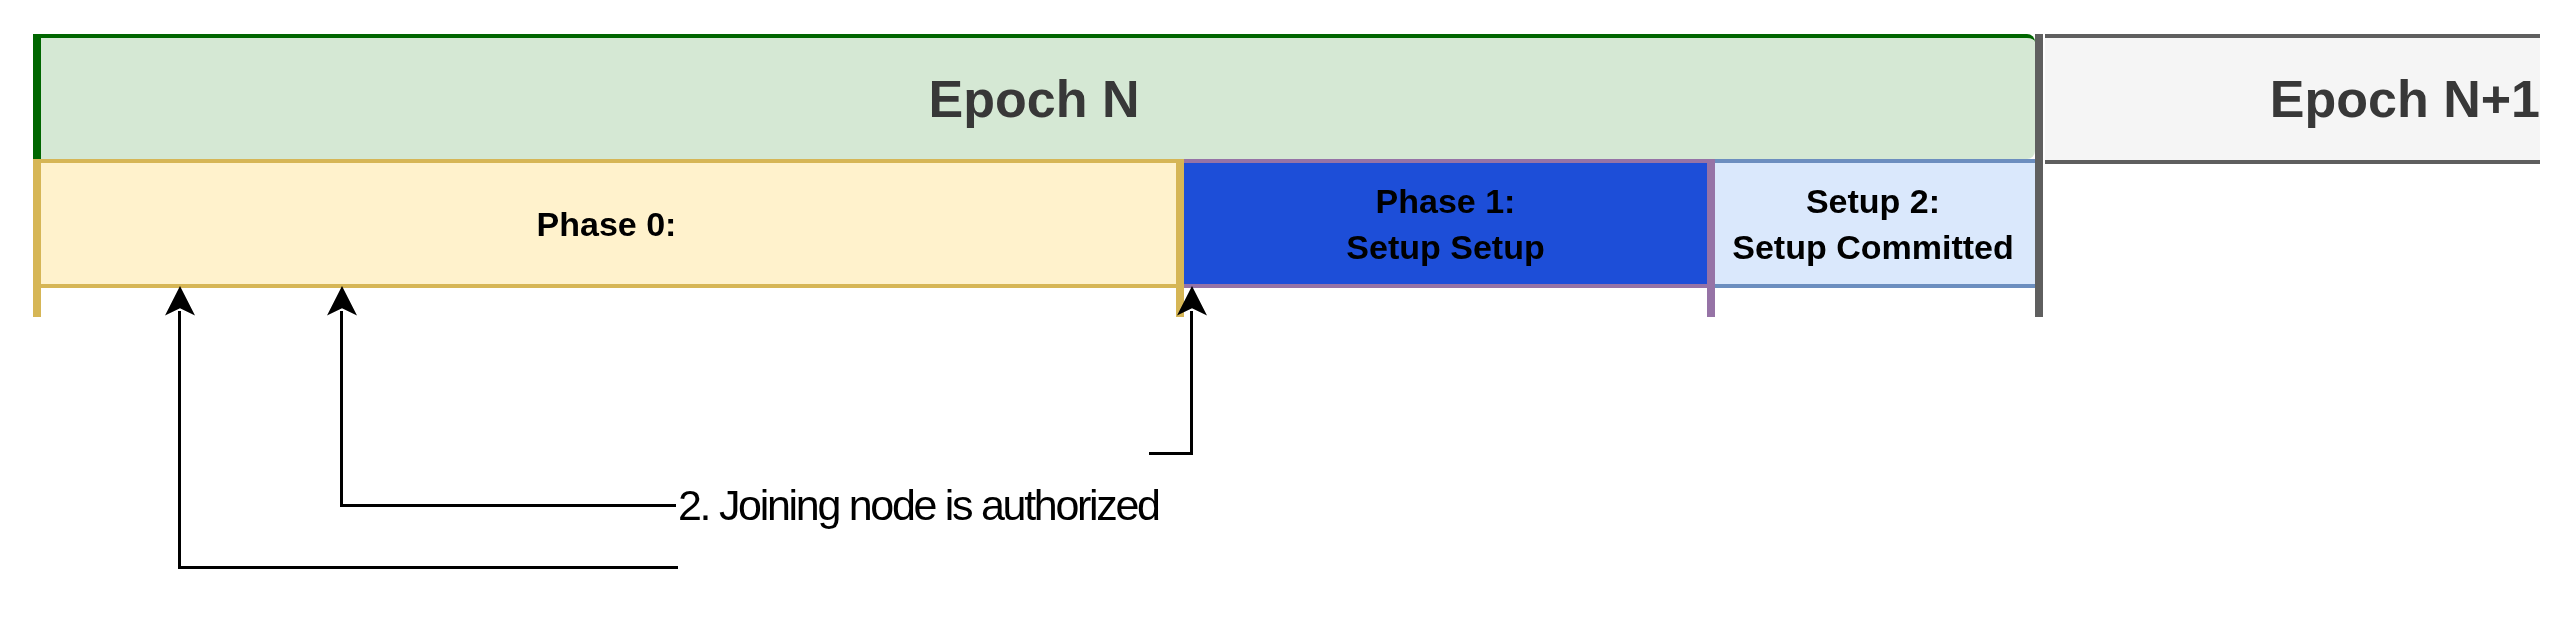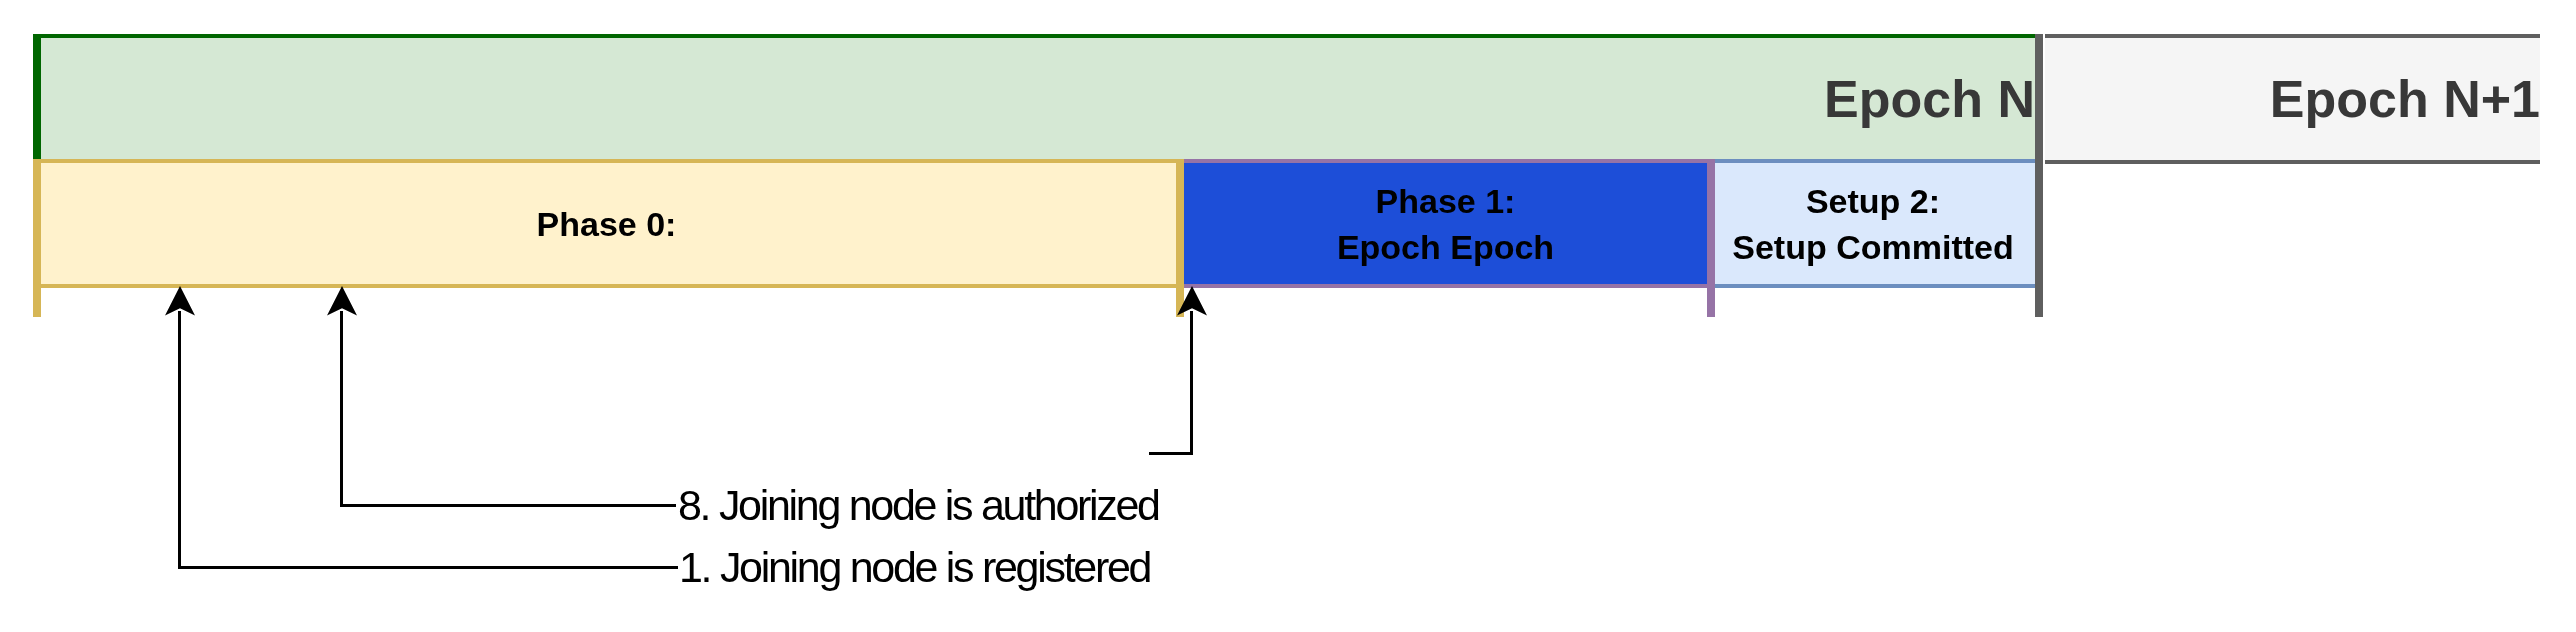--- a/index.html
+++ b/index.html
@@ -15,21 +15,21 @@
     background: #ffffff;
     overflow: hidden;
   }
   .abs { position: absolute; box-sizing: border-box; }
 
   
   .epoch-n-band {
     left: 33px; top: 34px; width: 2002px; height: 125px;
     background: #d5e8d4;
     border-top: 4.7px solid #006600;
-    display: flex; align-items: center; justify-content: flex-end;
+    display: flex; align-items: center; justify-content: center; border-radius: 8px;
   }
   .epoch-n1-band {
     left: 2045px; top: 34px; width: 495px; height: 130px;
     background: #f5f5f5;
     border-top: 4.7px solid #5f5f5f;
     border-bottom: 4.7px solid #5f5f5f;
     display: flex; align-items: center; justify-content: flex-end;
   }
   .epoch-title {
     font-size: 52px; font-weight: bold; color: #383838;
@@ -94,42 +94,41 @@
   <div class="abs epoch-n1-band">
     <span class="epoch-title">Epoch N+1</span>
   </div>
 
   <div class="abs phase-box phase-0">
     <span class="phase-line">Phase 0:</span>
   </div>
 
   <div class="abs phase-box phase-1">
     <span class="phase-line">Phase 1:</span>
-    <span class="phase-line">Epoch Epoch</span>
+    <span class="phase-line">Setup Setup</span>
   </div>
 
   <div class="abs phase-box phase-2">
     <span class="phase-line">Setup 2:</span>
     <span class="phase-line">Setup Committed</span>
   </div>
 
   <div class="abs vbar bar-epoch-start"></div>
   <div class="abs vbar bar-phase0-start"></div>
   <div class="abs vbar bar-phase0-end"></div>
   <div class="abs vbar bar-phase1-end"></div>
   <div class="abs vbar bar-epoch-divider"></div>
 
   <div class="abs arrowhead head-1"></div>
   <div class="abs aline vline-1"></div>
   <div class="abs aline hline-1"></div>
-  <div class="abs anno-label label-1">1. Joining node is registered</div>
 
   <div class="abs arrowhead head-2"></div>
   <div class="abs aline vline-2"></div>
   <div class="abs aline hline-2"></div>
-  <div class="abs anno-label label-2">8. Joining node is authorized</div>
+  <div class="abs anno-label label-2">2. Joining node is authorized</div>
 
   <div class="abs arrowhead head-3"></div>
   <div class="abs aline vline-3"></div>
   <div class="abs aline hline-3"></div>
 
 </div>
 
 
 </body></html>

